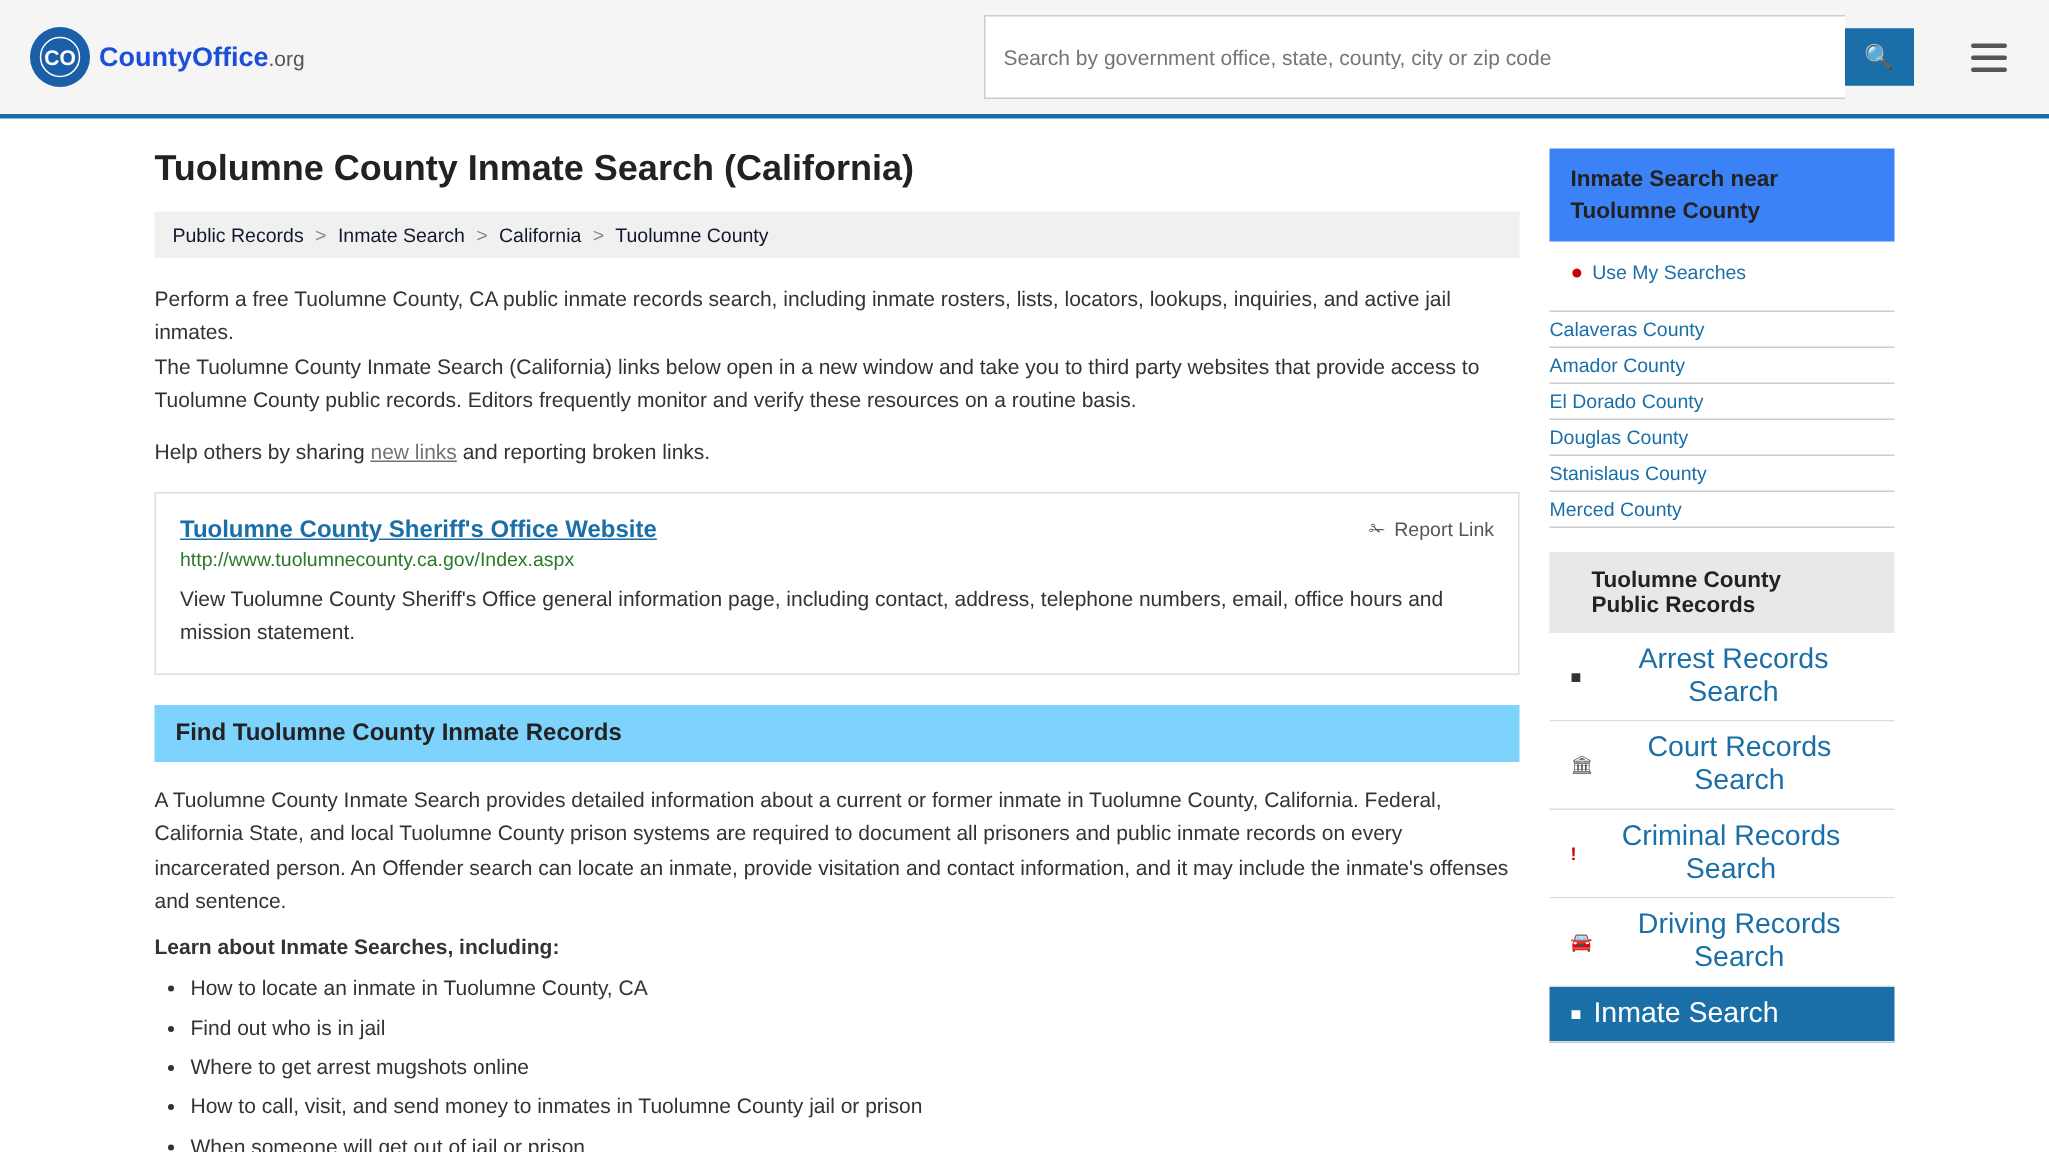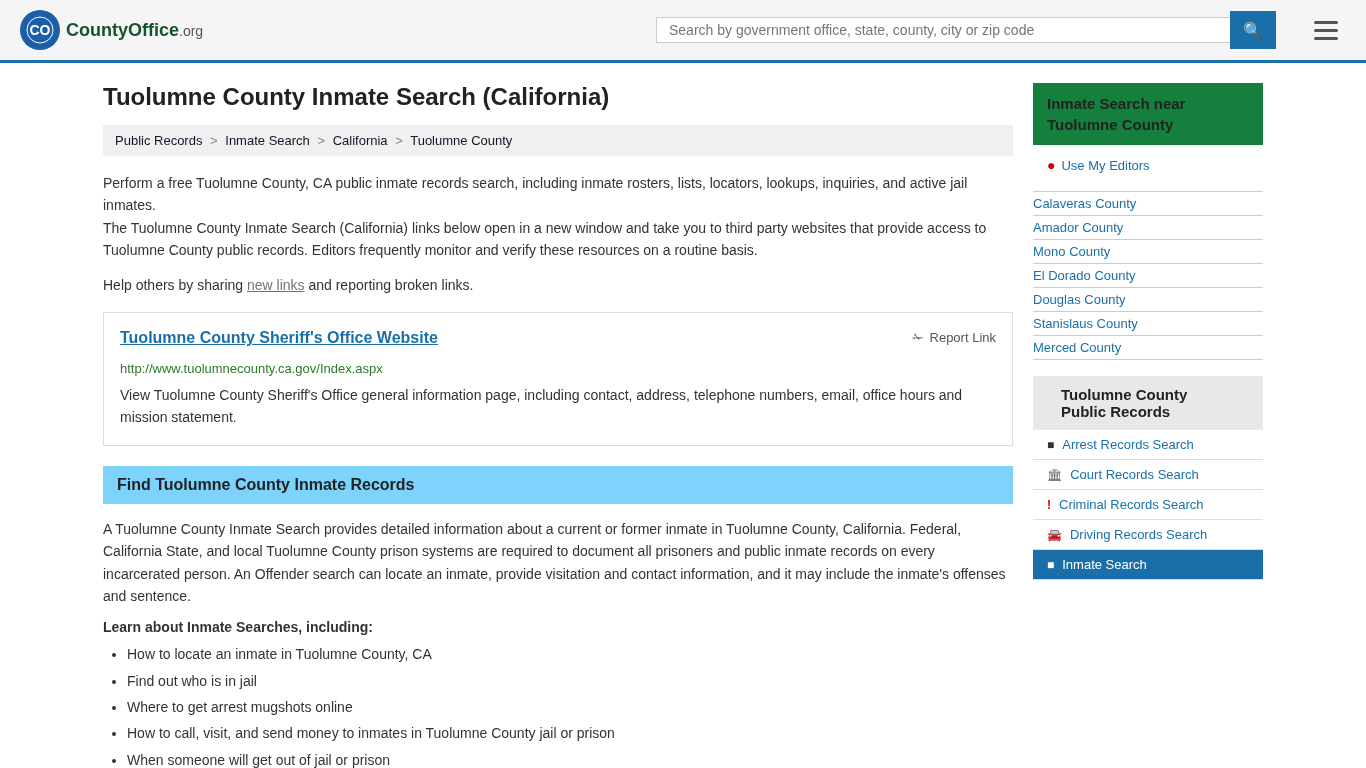--- a/index.html
+++ b/index.html
@@ -29,37 +29,37 @@
       align-items: center;
       justify-content: center;
       color: white;
       font-size: 18px;
     }
     #logo-text {
       font-size: 18px;
       color: #333;
       font-weight: bold;
     }
-    #logo-text span { color: #14532d; }
+    #logo-text span { color: #1d4ed8; }
     #logo-text small { font-weight: normal; color: #555; font-size: 14px; }
     #search-area {
       flex: 1;
       display: flex;
       align-items: center;
       max-width: 620px;
       margin-left: auto;
     }
     #search-input {
       flex: 1;
       padding: 8px 12px;
       border: 1px solid #ccc;
       border-right: none;
       font-size: 14px;
       outline: none;
-      height: 26px;
+      height: 56px;
     }
     #search-button {
       background: #1a6fa8;
       border: 1px solid #1a6fa8;
       color: white;
       padding: 0 12px;
       height: 38px;
       cursor: pointer;
       font-size: 16px;
     }
@@ -113,22 +113,22 @@
 
     
     #link-card {
       border: 1px solid #ddd;
       padding: 16px;
       margin-bottom: 20px;
     }
     #link-card-header {
       display: flex;
       justify-content: space-between;
-      align-items: center;
-      margin-bottom: 14px;
+      align-items: flex-start;
+      margin-bottom: 2px;
     }
     #link-card-title {
       font-size: 16px;
       font-weight: bold;
       color: #1a6fa8;
       text-decoration: underline;
       cursor: pointer;
     }
     #report-link-btn {
       display: flex;
@@ -158,21 +158,21 @@
     #learn-title { font-weight: bold; margin-bottom: 8px; }
     #bullet-list { padding-left: 24px; }
     #bullet-list li { margin-bottom: 4px; line-height: 1.6; }
 
     
     #sidebar {
       width: 230px;
       flex-shrink: 0;
     }
     .sidebar-section {
-      background: #15803d;
+      background: #3b82f6;
       padding: 10px 14px;
       margin-bottom: 2px;
     }
     .sidebar-section-title { font-size: 15px; font-weight: bold; color: #222; line-height: 1.4; }
     .sidebar-links { list-style: none; padding: 0; margin-top: 8px; }
     .sidebar-links li { padding: 4px 0; border-bottom: 1px solid #ccc; }
     .sidebar-links li:first-child { border-top: 1px solid #ccc; }
     .sidebar-links a { color: #1a6fa8; text-decoration: none; font-size: 13px; display: flex; align-items: center; gap: 6px; }
     .loc-icon { color: #c00; font-size: 14px; }
     .use-my-location-item { display: flex; align-items: center; gap: 6px; padding: 6px 0; }
@@ -192,21 +192,21 @@
     .pub-rec-links li {
       padding: 7px 14px;
       border-bottom: 1px solid #ddd;
       display: flex;
       align-items: center;
       gap: 8px;
       background: white;
     }
     .pub-rec-links li:last-child { background: #1a6fa8; }
     .pub-rec-links li:last-child a { color: white; }
-    .pub-rec-links a { color: #1a6fa8; text-decoration: none; font-size: 13px; }
+    .pub-rec-links a { color: #1a6fa8; text-decoration: none; font-size: 19px; text-align: center; }
     .rec-icon { font-size: 12px; }
 
     .arrest-icon { color: #333; }
     .court-icon { color: #555; }
     .criminal-icon { color: #c00; }
     .driving-icon { color: #333; }
     .inmate-icon { color: white; }
   </style>
 </head>
 <body>
@@ -287,32 +287,29 @@
 
   </div>
 
   <aside id="sidebar">
     <div class="sidebar-section">
       <div class="sidebar-section-title">Inmate Search near Tuolumne County</div>
     </div>
     <div style="background:#fff; padding: 4px 14px;">
       <div class="use-my-location-item">
         <span class="loc-icon">●</span>
-        <a href="#" style="color:#1a6fa8; font-size:13px; text-decoration:none;">Use My Editors</a>
+        <a href="#" style="color:#1a6fa8; font-size:13px; text-decoration:none;">Use My Searches</a>
       </div>
     </div>
     <ul class="sidebar-links">
       <li>
           <a href="#">Calaveras County</a>
         </li>
       <li>
           <a href="#">Amador County</a>
-        </li>
-      <li>
-          <a href="#">Mono County</a>
         </li>
       <li>
           <a href="#">El Dorado County</a>
         </li>
       <li>
           <a href="#">Douglas County</a>
         </li>
       <li>
           <a href="#">Stanislaus County</a>
         </li>

